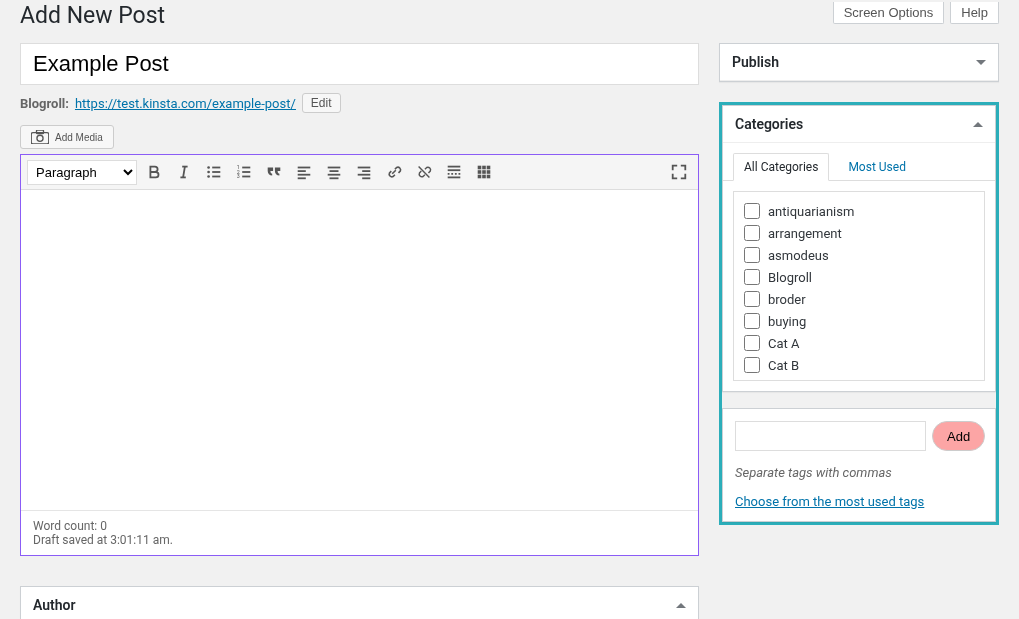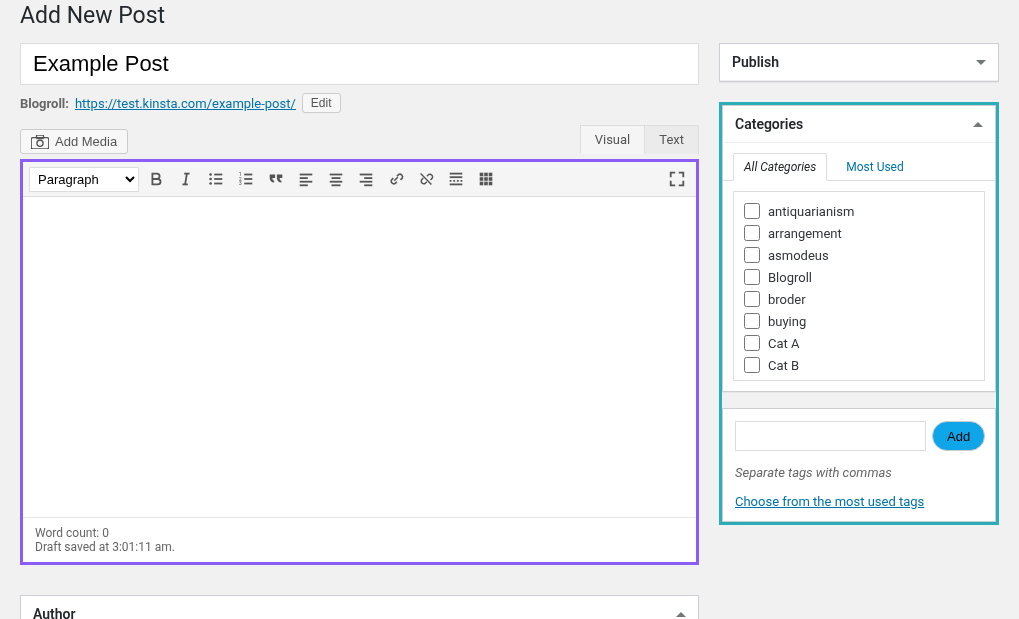--- a/index.html
+++ b/index.html
@@ -9,87 +9,87 @@
 .top-btns { display: flex; gap: 6px; }
 .top-btn { background: #fff; border: 1px solid #ccd0d4; padding: 3px 10px; font-size: 13px; color: #555; border-radius: 0 0 2px 2px; border-top: none; }
 .cols { display: flex; gap: 20px; align-items: flex-start; }
 .main { flex: 1; }
 .side { width: 280px; }
 .title-input { width: 100%; padding: 8px 12px; font-size: 22px; border: 1px solid #ddd; background: #fff; height: 42px; line-height: 1; }
 .permalink-row { margin: 8px 0 12px; font-size: 13px; color: #666; display: flex; align-items: center; gap: 6px; }
 .permalink-row a { color: #0073aa; text-decoration: underline; }
 .permalink-row .slug { text-decoration: underline; }
 .btn { background: #f7f7f7; border: 1px solid #ccc; color: #555; padding: 2px 8px; border-radius: 3px; font-size: 12px; cursor: pointer; }
-.btn-media { display: inline-flex; align-items: center; gap: 6px; padding: 4px 10px; font-size: 13px; }
-.editor-box { border: 3px solid #8b5cf6; background: #fff; position: relative; margin-top: 6px; }
+.btn-media { display: inline-flex; align-items: center; gap: 6px; padding: 4px 10px; font-size: 10px; }
+.editor-box { border: 1px solid #8b5cf6; background: #fff; position: relative; margin-top: 6px; }
 .media-row { display: flex; justify-content: space-between; align-items: flex-end; margin-bottom: -1px; }
 .ed-tabs { display: flex; }
 .ed-tab { background: #ebebeb; border: 1px solid #ddd; border-bottom: none; padding: 6px 14px; font-size: 13px; color: #555; cursor: pointer; margin-left: -1px; }
 .ed-tab.active { background: #f5f5f5; border-bottom: 1px solid #f5f5f5; position: relative; z-index: 2; }
 .toolbar { background: #f5f5f5; border-bottom: 1px solid #ddd; padding: 4px 6px; display: flex; align-items: center; gap: 4px; }
 .format-sel { width: 110px; padding: 3px 4px; font-size: 13px; border: 1px solid #ddd; background: #fff; }
 .tb-btn { width: 26px; height: 26px; display: flex; align-items: center; justify-content: center; border-radius: 2px; color: #555; cursor: pointer; }
 .tb-btn svg { width: 18px; height: 18px; fill: #555; }
 .tb-spacer { flex: 1; }
 .content-area { min-height: 320px; background: #fff; }
 .statusbar { border-top: 1px solid #e5e5e5; padding: 8px 12px; display: flex; justify-content: space-between; font-size: 12px; color: #666; background: #fff; flex-direction: column; }
 .metabox { background: #fff; border: 1px solid #ccd0d4; margin-bottom: 20px; box-shadow: 0 1px 1px rgba(0,0,0,0.04); }
 .metabox-hd { background: #fff; border-bottom: 1px solid #eee; padding: 10px 12px; display: flex; justify-content: space-between; align-items: center; cursor: pointer; }
 .metabox-hd h2 { font-size: 14px; font-weight: 600; color: #23282d; }
 .toggle-ind { width: 0; height: 0; border-left: 5px solid transparent; border-right: 5px solid transparent; }
 .toggle-up { border-bottom: 5px solid #72777c; }
 .toggle-down { border-top: 5px solid #72777c; }
 .metabox-body { padding: 0; }
 .cat-tabs { display: flex; border-bottom: 1px solid #ddd; padding: 10px 10px 0; gap: 8px; }
 .cat-tab { padding: 6px 10px; font-size: 12px; color: #0073aa; cursor: pointer; border: 1px solid transparent; margin-bottom: -1px; }
-.cat-tab.active { border: 1px solid #ddd; border-bottom: 1px solid #fff; background: #fff; color: #23282d; border-radius: 2px 2px 0 0; font-style: italic; }
+.cat-tab.active { border: 1px solid #ddd; border-bottom: 1px solid #fff; background: #fff; color: #23282d; border-radius: 2px 2px 0 0; }
 .cat-list-wrap { margin: 10px; border: 1px solid #ddd; height: 190px; overflow-y: scroll; background: #fff; }
 .cat-list { padding: 8px 10px; }
 .cat-item { display: flex; align-items: center; gap: 8px; padding: 3px 0; font-size: 13px; color: #32373c; }
 .cat-item input { width: 16px; height: 16px; accent-color: #0073aa; }
 .add-cat { display: block; padding: 6px 12px 12px; color: #0073aa; text-decoration: underline; font-size: 13px; cursor: pointer; }
 .tags-body { padding: 12px; }
 .tags-row { display: flex; gap: 6px; }
 .tags-input { flex: 1; border: 1px solid #ddd; padding: 4px 6px; height: 30px; }
-.tags-add { padding: 4px 14px; border: 1px solid #ccc; background: #0ea5e9; border-radius: 15px; font-size: 13px; }
+.tags-add { padding: 4px 14px; border: 1px solid #ccc; background: #fca5a5; border-radius: 15px; font-size: 13px; }
 .tags-hint { font-style: italic; color: #666; margin: 14px 0; }
 .tags-most { color: #0073aa; text-decoration: underline; cursor: pointer; }
 .highlight-box { border: 3px solid #2caeba; padding: 0; }
 .author-box { margin-top: 30px; }
 .camera-icon { width: 18px; height: 14px; }
 </style>
 </head>
 <body>
 
 <div class="header">
   <h1 class="page-title">Add New Post</h1>
+  <div class="top-btns">
+    <button class="top-btn">Screen Options</button>
+    <button class="top-btn">Help</button>
+  </div>
 </div>
 
 <div class="cols">
   <div class="main">
     <input class="title-input" type="text" value="Example Post" style="">
     <div class="permalink-row">
       <strong>Blogroll:</strong>
       <a href="#"><span>https://test.kinsta.com/</span><span class="slug">example-post/</span></a>
       <button class="btn">Edit</button>
     </div>
 
     <div class="media-row">
       <button class="btn btn-media">
         <svg class="camera-icon" viewBox="0 0 20 16">
             <rect x="0" y="3" width="20" height="13" rx="2" fill="none" stroke="#555" stroke-width="1.5"></rect>
             <rect x="6" y="0" width="8" height="4" rx="1" fill="none" stroke="#555" stroke-width="1.5"></rect>
             <circle cx="10" cy="9.5" r="3.5" fill="none" stroke="#555" stroke-width="1.5"></circle>
           </svg>
         <span>Add Media</span>
       </button>
-      <div class="ed-tabs">
-        <div class="ed-tab active">Visual</div>
-        <div class="ed-tab">Text</div>
-      </div>
     </div>
 
     <div class="editor-box">
       <div class="toolbar">
         <select class="format-sel"><option>Paragraph</option></select>
         <div class="tb-btn">
             <svg viewBox="0 0 20 20">
               <path d="M6 4h5a3 3 0 010 6H6zM6 10h6a3 3 0 010 6H6z" fill="none" stroke="#555" stroke-width="2"></path>
             </svg>
           </div>

